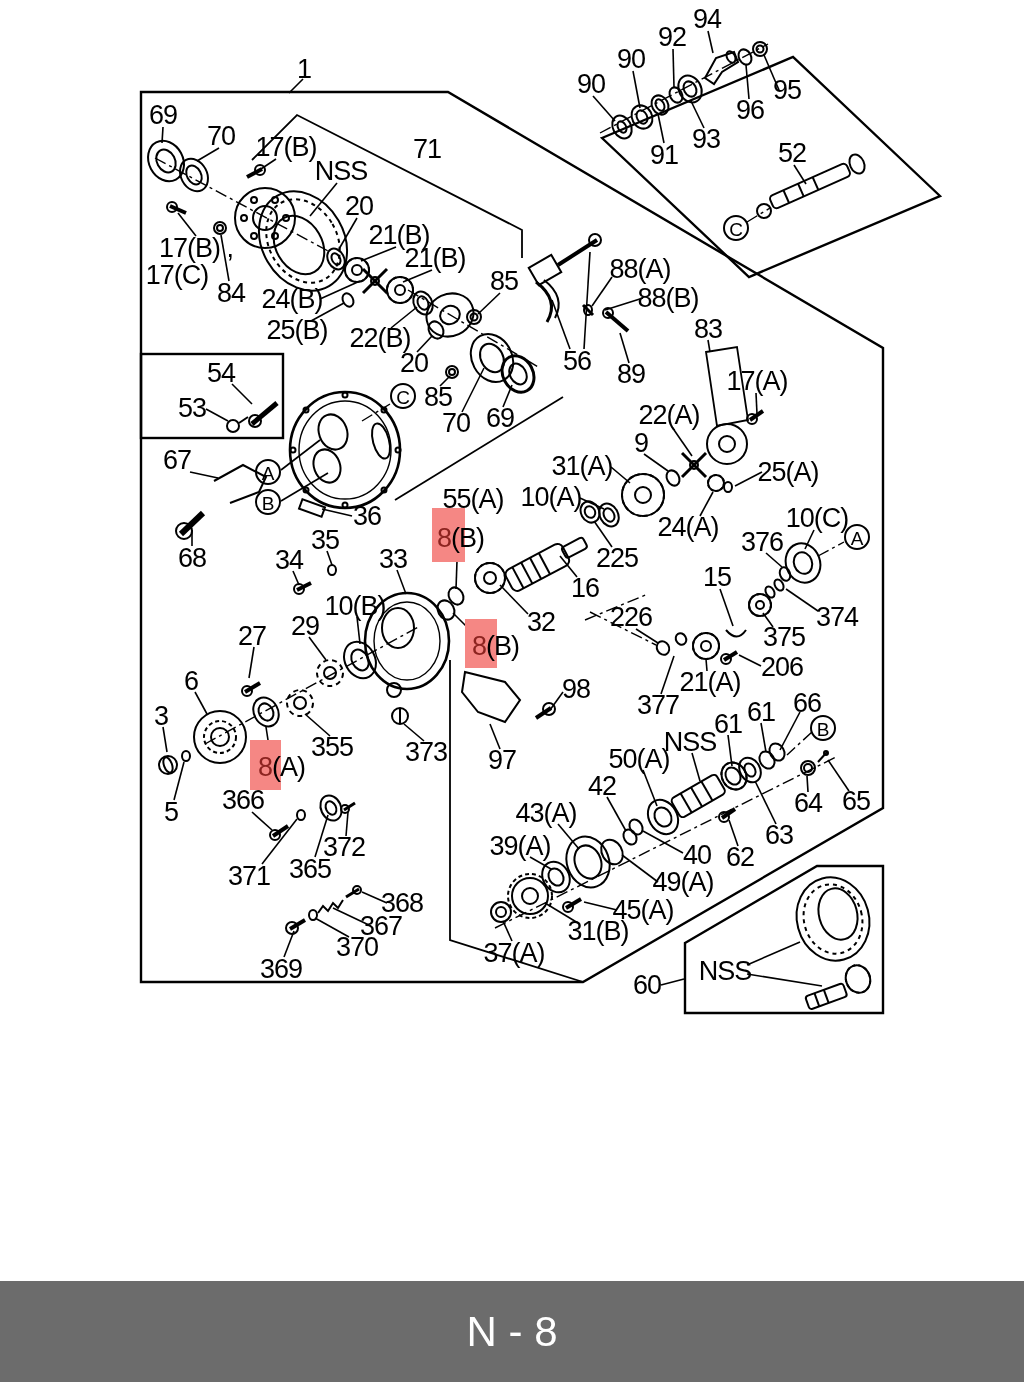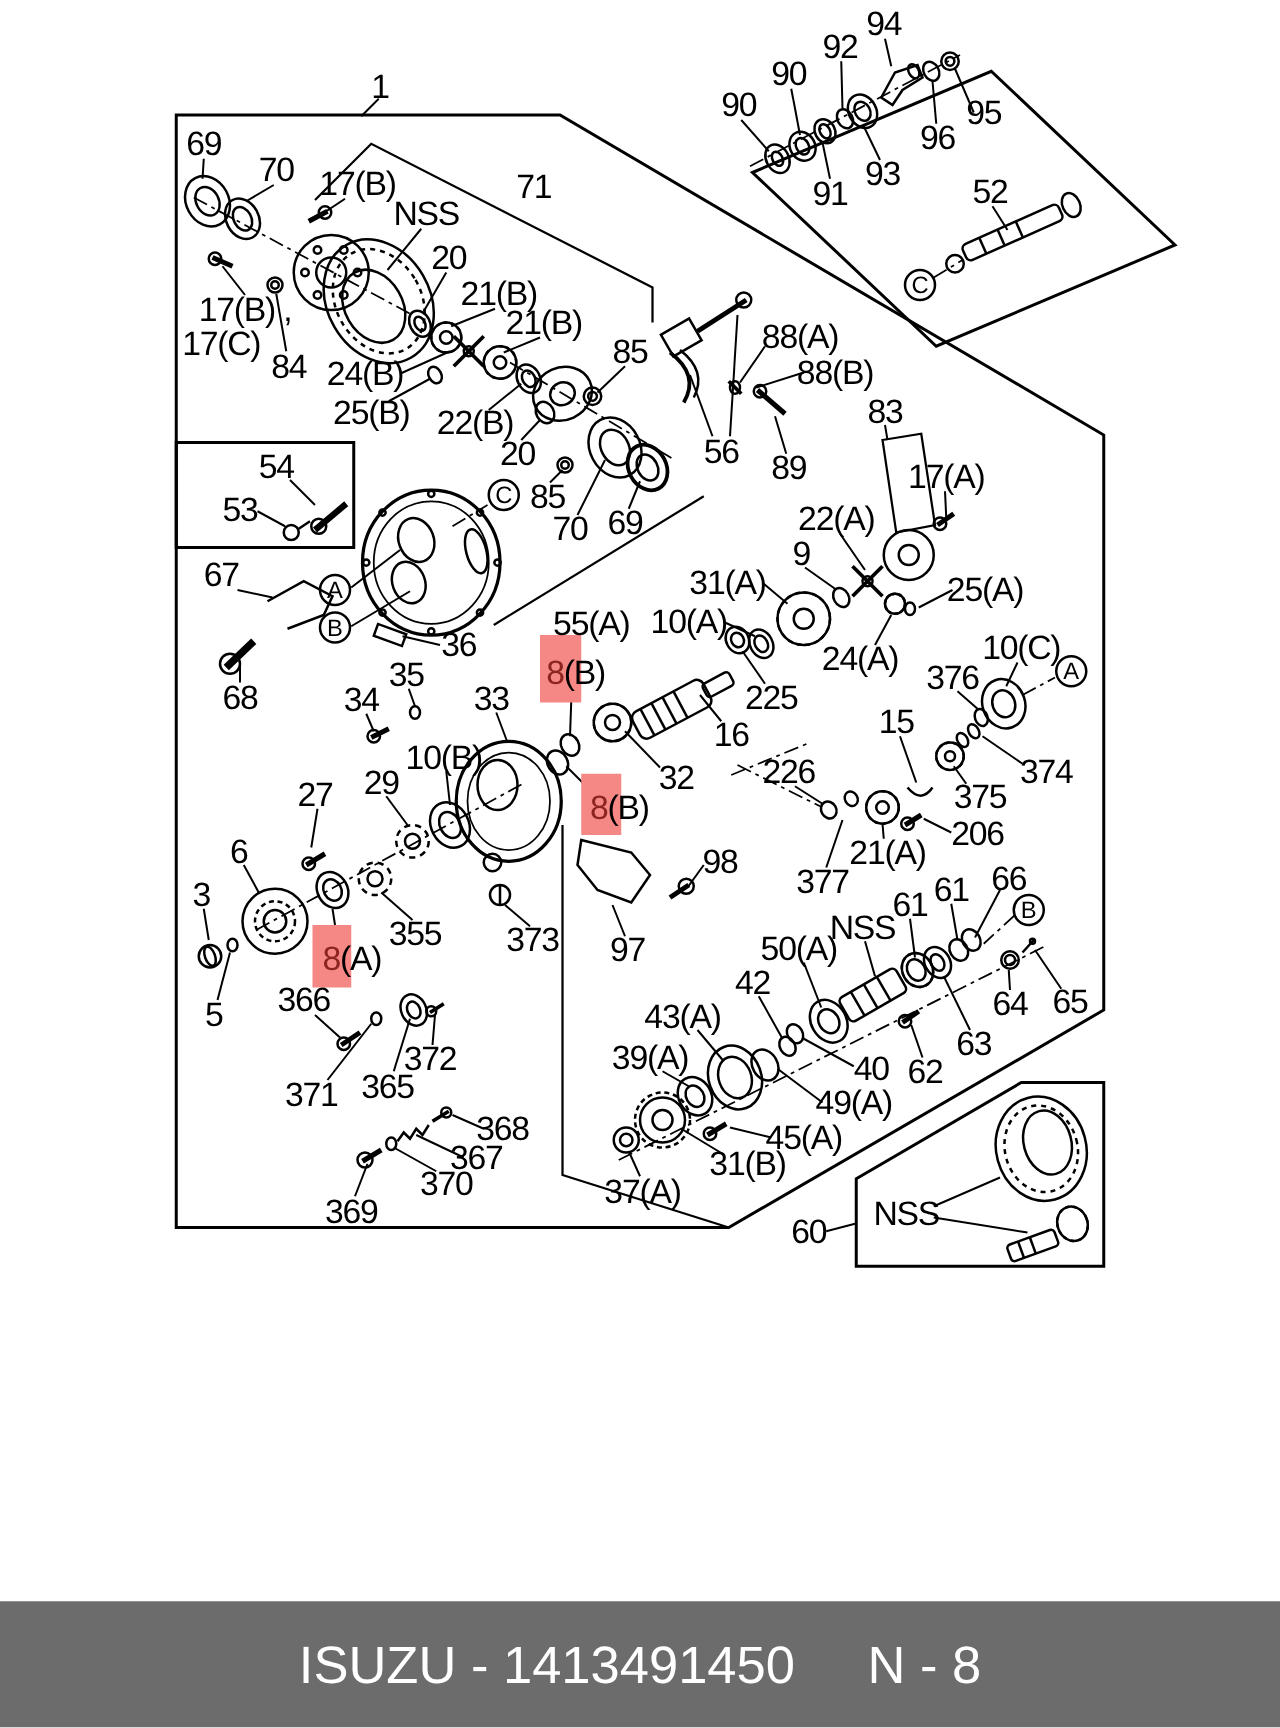--- a/index.html
+++ b/index.html
@@ -540,15 +540,14 @@
         </g>
         <g>
           <circle cx="823" cy="728" r="12" fill="none" stroke="#000000" stroke-width="2"></circle>
           <text class="circ-letter" x="823" y="729" text-anchor="middle" dominant-baseline="central">B</text>
         </g>
       </g>
 </svg>
 </div>
 
 <div id="footer" style="background: rgb(108, 108, 108); color: rgb(255, 255, 255);">
-  <span class="ft">ISUZU - 1413491450</span>
   <span class="ft">N - 8</span>
 </div>
 
 </body></html>

